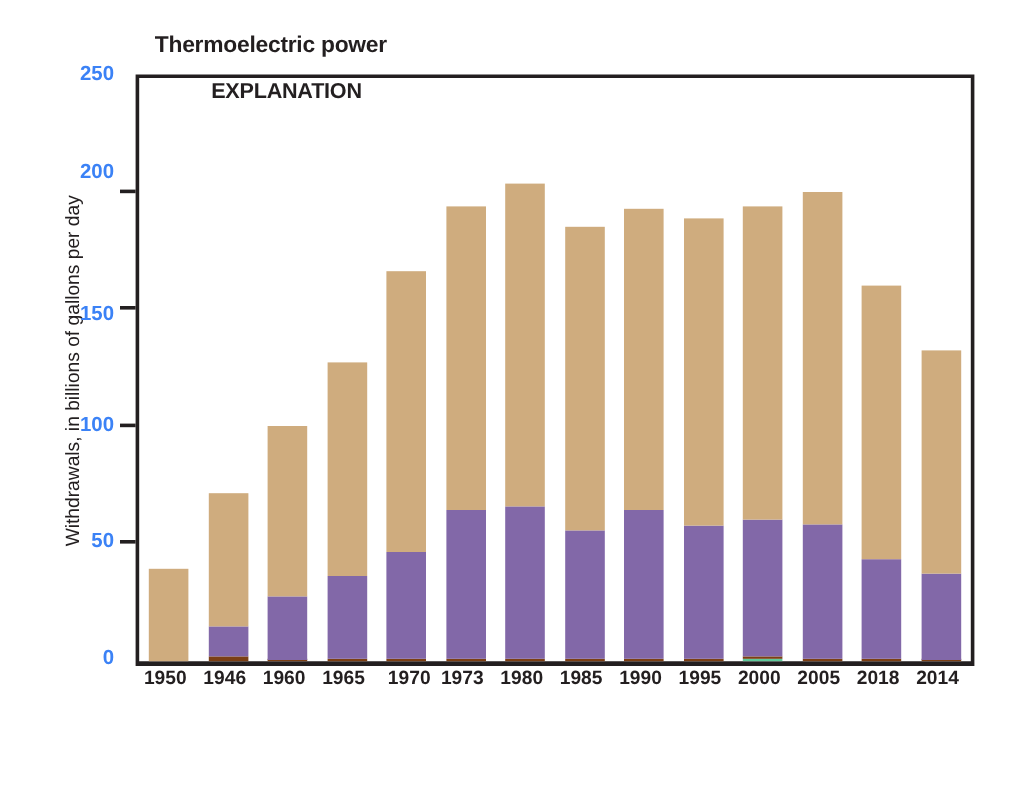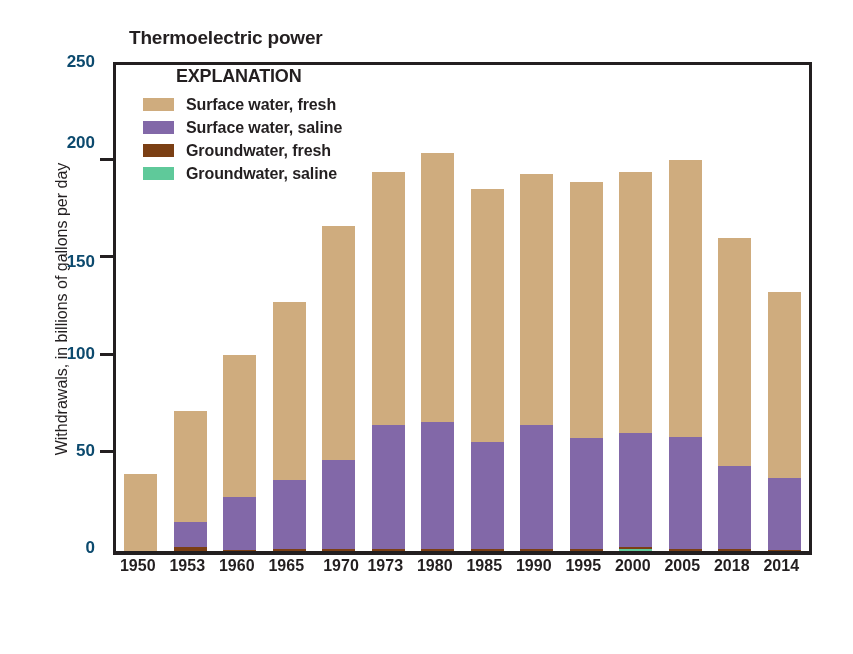--- a/index.html
+++ b/index.html
@@ -88,21 +88,21 @@
     height: 3px;
     background: #231f20;
   }
   .ytick-label {
     position: absolute;
     right: 0;
     width: 92px;
     text-align: right;
     font-size: 17px;
     font-weight: bold;
-    color: #0c4a6e;
+    color: #3b82f6;
     line-height: 1;
   }
 
   
   .xtick-label {
     position: absolute;
     top: 557px;
     width: 60px;
     text-align: center;
     font-size: 16px;
@@ -241,51 +241,33 @@
       <div class="ytick" style="position: absolute; left: 100px; top: 352.6px;"></div>
       <div class="ytick-label" style="position: absolute; left: 3px; top: 344.6px;">100</div>
       <div class="ytick" style="position: absolute; left: 100px; top: 255.4px;"></div>
       <div class="ytick-label" style="position: absolute; left: 3px; top: 253px;">150</div>
       <div class="ytick" style="position: absolute; left: 100px; top: 158.2px;"></div>
       <div class="ytick-label" style="position: absolute; left: 3px; top: 134px;">200</div>
       <div class="ytick-label" style="position: absolute; left: 3px; top: 53px;">250</div>
     </div>
   <div id="x-axis">
       <div class="xtick-label" style="left: 107.75px;">1950</div>
-      <div class="xtick-label" style="left: 157.25px;">1953</div>
+      <div class="xtick-label" style="left: 157.25px;">1946</div>
       <div class="xtick-label" style="left: 206.75px;">1960</div>
       <div class="xtick-label" style="left: 256.25px;">1965</div>
       <div class="xtick-label" style="left: 311px;">1970</div>
       <div class="xtick-label" style="left: 355.25px;">1973</div>
       <div class="xtick-label" style="left: 404.75px;">1980</div>
       <div class="xtick-label" style="left: 454.25px;">1985</div>
       <div class="xtick-label" style="left: 503.75px;">1990</div>
       <div class="xtick-label" style="left: 553.25px;">1995</div>
       <div class="xtick-label" style="left: 602.75px;">2000</div>
       <div class="xtick-label" style="left: 652.25px;">2005</div>
       <div class="xtick-label" style="left: 701.75px;">2018</div>
       <div class="xtick-label" style="left: 751.25px;">2014</div>
     </div>
 
   <div id="legend">
     <div id="legend-title">EXPLANATION</div>
-    <div id="legend-rows">
-        <div class="legend-row">
-          <span class="legend-swatch" style="background: rgb(207, 172, 126);"></span>
-          <span class="legend-label">Surface water, fresh</span>
-        </div>
-        <div class="legend-row">
-          <span class="legend-swatch" style="background: rgb(130, 104, 168);"></span>
-          <span class="legend-label">Surface water, saline</span>
-        </div>
-        <div class="legend-row">
-          <span class="legend-swatch" style="background: rgb(123, 63, 20);"></span>
-          <span class="legend-label">Groundwater, fresh</span>
-        </div>
-        <div class="legend-row">
-          <span class="legend-swatch" style="background: rgb(95, 201, 154);"></span>
-          <span class="legend-label">Groundwater, saline</span>
-        </div>
-      </div>
   </div>
 
 
 </div>
 
 </body></html>

